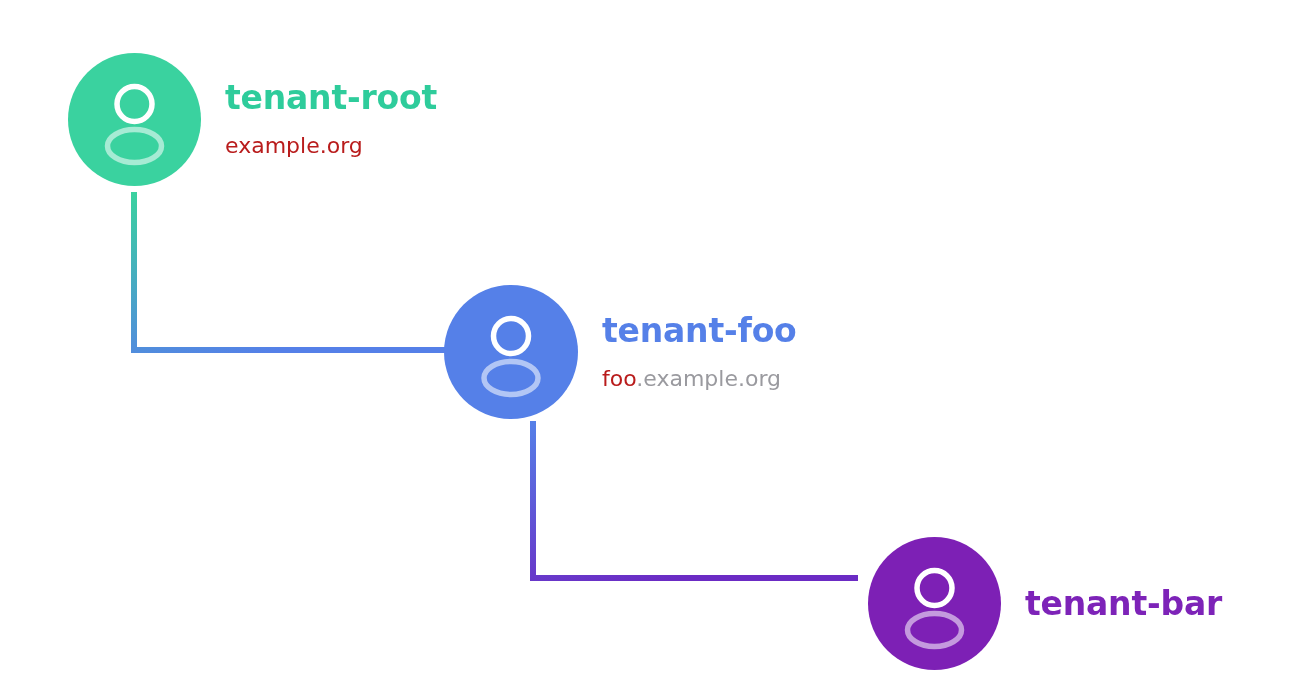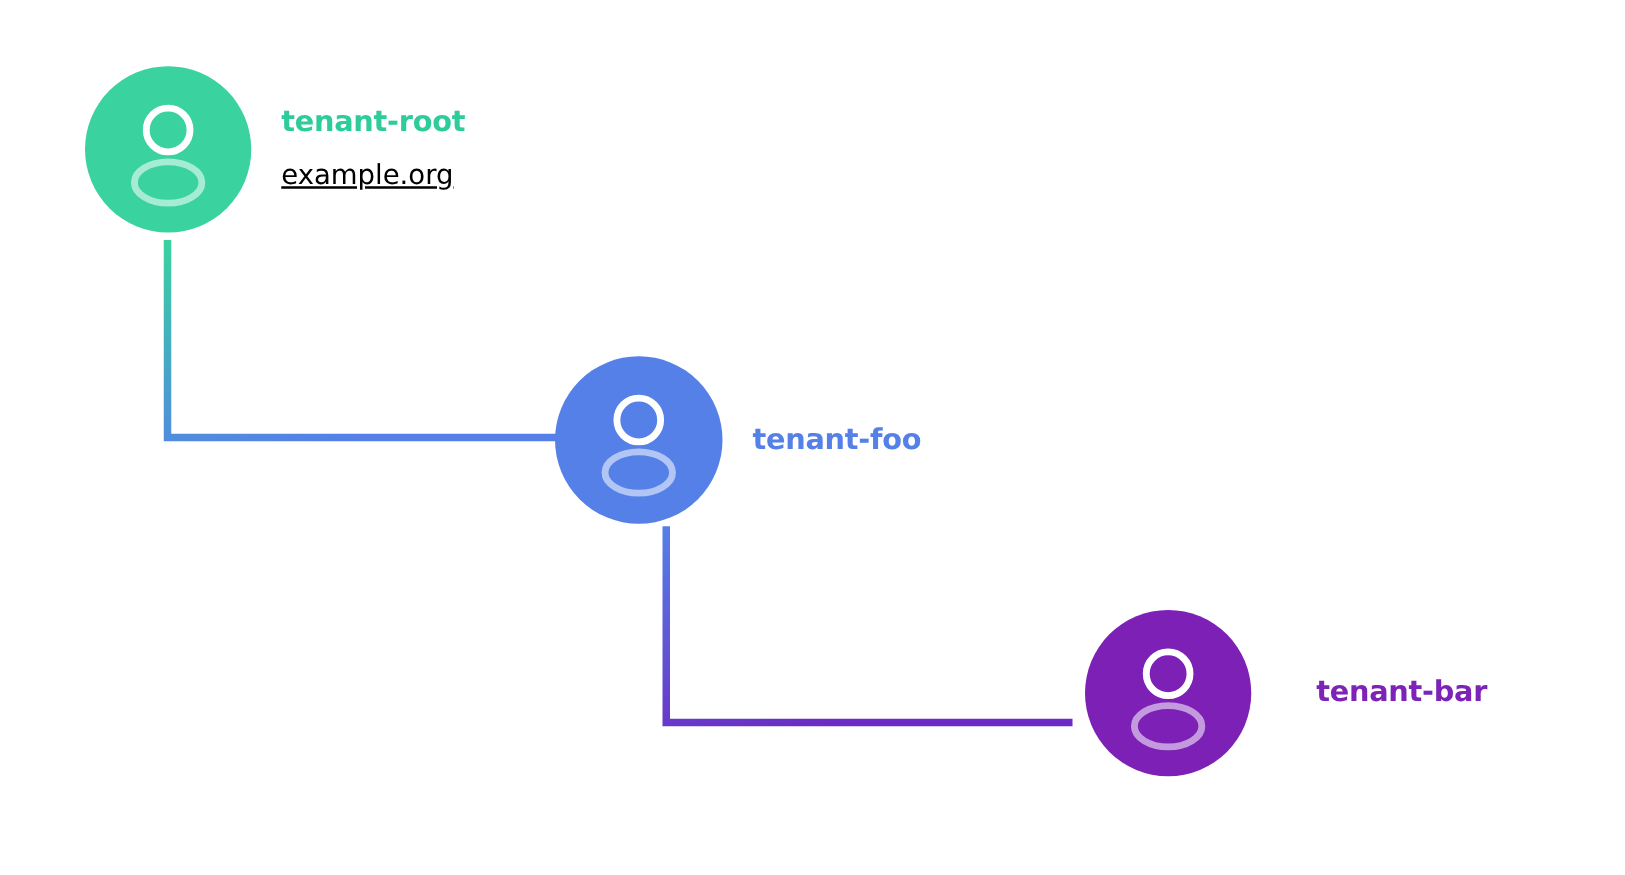--- a/index.html
+++ b/index.html
@@ -44,37 +44,36 @@
     width: 100%;
     height: 100%;
   }
   .node-text {
     display: flex;
     flex-direction: column;
     justify-content: center;
     margin-left: 24px;
   }
   .node-title {
-    font-size: 23px;
+    font-size: 33px;
     font-weight: 700;
     letter-spacing: -0.2px;
     line-height: 1.15;
     white-space: nowrap;
   }
   .node-domain {
     font-size: 22px;
     font-weight: 400;
     line-height: 1.2;
     margin-top: 16px;
     white-space: nowrap;
     color: #9a9a9f;
   }
   .domain-local {
-    color: #000000;
-    text-decoration: underline;
+    color: #b91c1c;
   }
   .domain-rest {
     color: #9a9a9f;
   }
 </style>
 </head>
 <body>
 
 <div id="canvas">
 
@@ -110,24 +109,27 @@
 
   <div class="node" id="node-1" style="left:444px; top:285px;">
     <div class="node-avatar" id="avatar-1" style="width:134px; height:134px; background:#5580e8;">
       <svg viewBox="0 0 134 134">
         <circle cx="67" cy="51" r="17.5" fill="none" stroke="#ffffff" stroke-width="5.5"></circle>
         <ellipse cx="67" cy="93" rx="27" ry="16.5" fill="none" stroke="#ffffff" stroke-opacity="0.55" stroke-width="5.5"></ellipse>
       </svg>
     </div>
     <div class="node-text">
       <div class="node-title" id="title-1" style="color:#5580e8;">tenant-foo</div>
+      <div class="node-domain">
+        <span class="domain-local" id="dloc-1">foo</span><span class="domain-rest" id="drest-1">.example.org</span>
+      </div>
     </div>
   </div>
 
-  <div class="node" id="node-2" style="left:868px; top:488px;gap:28px;">
+  <div class="node" id="node-2" style="left:868px; top:537px;">
     <div class="node-avatar" id="avatar-2" style="width:133px; height:133px; background:#7d20b5;">
       <svg viewBox="0 0 133 133">
         <circle cx="66.5" cy="51" r="17.5" fill="none" stroke="#ffffff" stroke-width="5.5"></circle>
         <ellipse cx="66.5" cy="93" rx="27" ry="16.5" fill="none" stroke="#ffffff" stroke-opacity="0.55" stroke-width="5.5"></ellipse>
       </svg>
     </div>
     <div class="node-text">
       <div class="node-title" id="title-2" style="color:#7d23b8;">tenant-bar</div>
     </div>
   </div>

